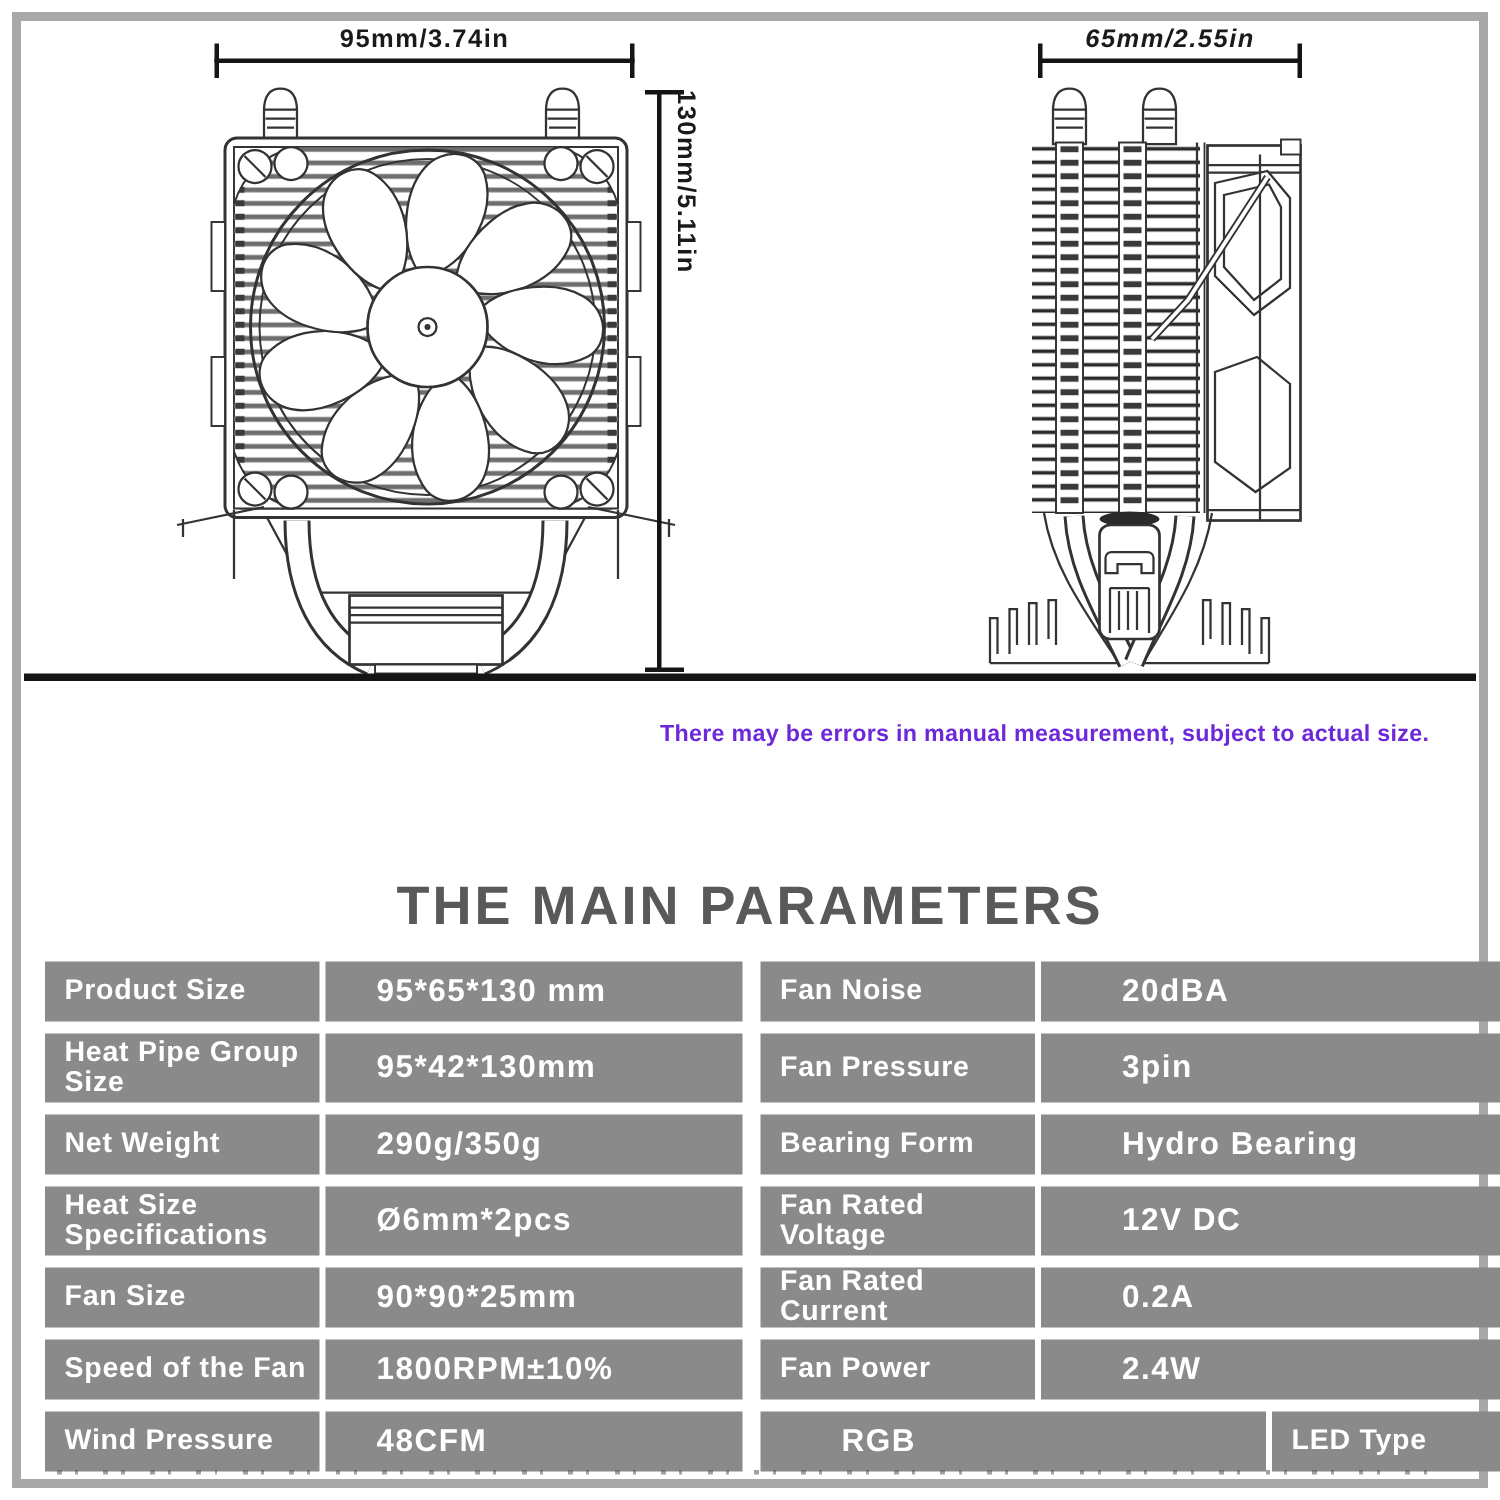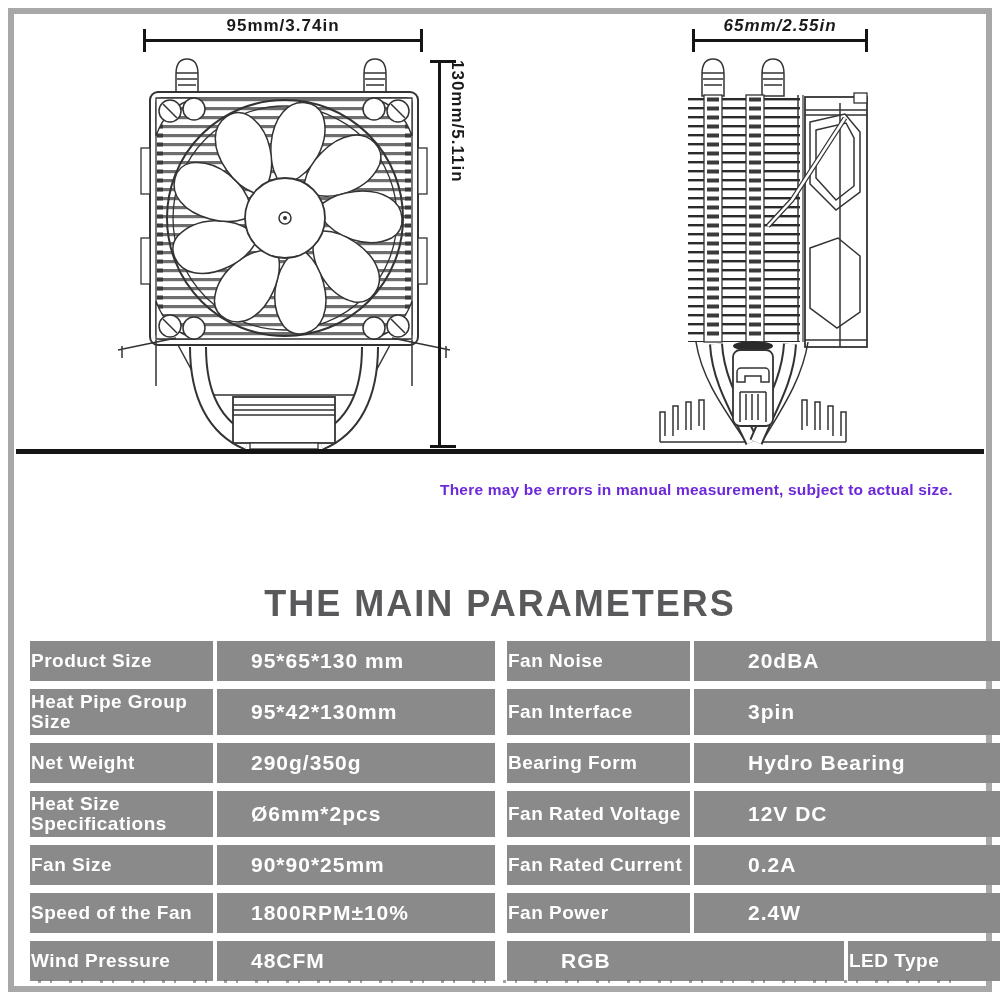--- a/index.html
+++ b/index.html
@@ -30,21 +30,21 @@
   .main-title{position:absolute;left:0;top:583px;width:100%;text-align:center;
       font-size:36px;font-weight:bold;color:#59595b;letter-spacing:2px;}
 
   
   .spec-col{position:absolute;top:641px;}
   .spec-col.left{left:30px;width:465px;}
   .spec-col.right{left:507px;width:524px;}
   .spec-row{display:flex;gap:4px;margin-bottom:8px;}
   .spec-row.h1{height:40px;} .spec-row.h2{height:46px;}
   .cell{background:#8a8a8a;color:#fff;display:flex;align-items:center;font-weight:bold;}
-  .cell-label{width:183px;flex:none;font-size:19px;line-height:20px;letter-spacing:.5px;padding-left:1px;box-sizing:border-box;}
+  .cell-label{width:183px;flex:none;font-size:19px;line-height:20px;letter-spacing:.5px;padding-left:13px;box-sizing:border-box;}
   .cell-value{flex:1;font-size:21px;letter-spacing:1px;padding-left:34px;box-sizing:border-box;}
   .spec-col.right .cell-value{padding-left:54px;}
   .partial-row{position:absolute;left:38px;top:980px;width:930px;height:3px;opacity:.55;
       background:repeating-linear-gradient(90deg,#555 0 3px,transparent 3px 12px,#555 12px 14px,transparent 14px 31px);}
 
   svg{position:absolute;overflow:visible;}
   .ln{stroke:#333;fill:none;stroke-width:1.5;}
   .lnw{stroke:#333;fill:#fff;stroke-width:1.5;}
 </style>
 </head>
@@ -257,21 +257,21 @@
       <div class="cell cell-value">48CFM</div>
     </div>
   </div>
 
   <div class="spec-col right">
     <div class="spec-row h1">
       <div class="cell cell-label">Fan Noise</div>
       <div class="cell cell-value">20dBA</div>
     </div>
     <div class="spec-row h2">
-      <div class="cell cell-label">Fan Interface</div>
+      <div class="cell cell-label">Fan Pressure</div>
       <div class="cell cell-value">3pin</div>
     </div>
     <div class="spec-row h1">
       <div class="cell cell-label">Bearing Form</div>
       <div class="cell cell-value">Hydro Bearing</div>
     </div>
     <div class="spec-row h2">
       <div class="cell cell-label">Fan Rated Voltage</div>
       <div class="cell cell-value">12V DC</div>
     </div>

